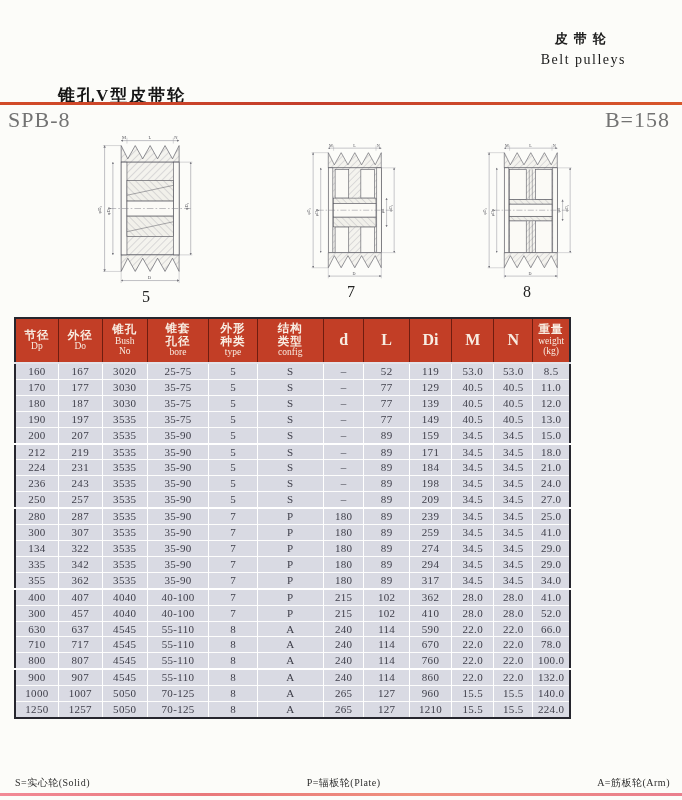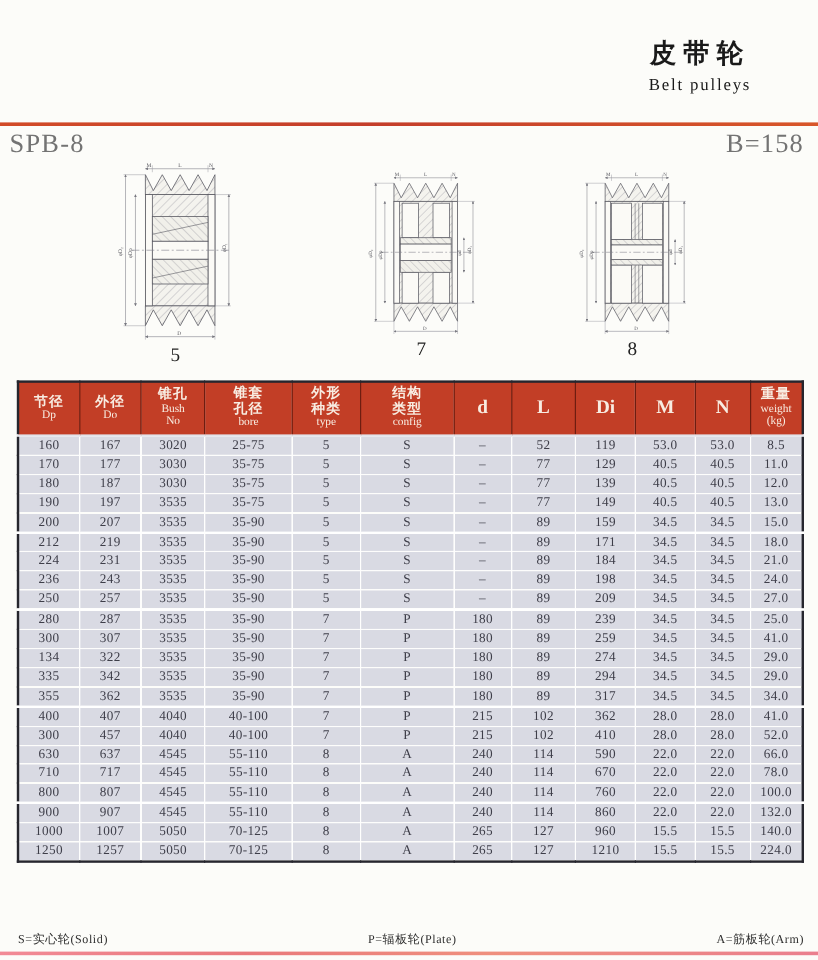--- a/index.html
+++ b/index.html
@@ -1,21 +1,21 @@
 <!DOCTYPE html>
 <html><head>
 <meta charset="utf-8">
 <style>
   html,body{margin:0;padding:0;background:#e8e8e6;}
   .page{width:682px;height:800px;position:relative;background:#fcfcf9;overflow:hidden;
         font-family:"Liberation Serif","DejaVu Serif",serif;color:#222;margin:0 auto;
         box-shadow:0 0 4px rgba(0,0,0,.25);}
   
   .brand{position:absolute;top:30px;right:56px;text-align:center;}
-  .brand-cn{font-size:22px;font-weight:700;letter-spacing:6px;color:#1a1a1a;}
+  .brand-cn{font-size:13px;font-weight:700;letter-spacing:6px;color:#1a1a1a;}
   .brand-en{font-size:14px;letter-spacing:1.5px;margin-top:4px;color:#1a1a1a;}
   .title-cn{position:absolute;left:58px;top:84px;font-size:17px;font-weight:700;letter-spacing:2px;color:#161616;}
   .title-en{position:absolute;right:28px;top:85px;font-size:15.5px;font-weight:700;letter-spacing:1px;color:#161616;}
   .rule{position:absolute;top:102px;left:0;width:682px;height:2.5px;
         background:linear-gradient(90deg,#d24b28,#c43e2b 45%,#d8562a);}
   .modelrow{position:absolute;top:107px;left:8px;right:12px;display:flex;justify-content:space-between;
         font-size:22px;letter-spacing:1px;color:#737373;}
   
   .figures{position:absolute;top:134px;left:0;width:682px;height:176px;}
   figure{position:absolute;margin:0;text-align:center;}
@@ -26,21 +26,21 @@
   #fig-1 .fig-svg{width:116px;height:154px;}
   #fig-2 .fig-svg,#fig-3 .fig-svg{width:106px;height:141px;}
   figcaption{font-size:16px;line-height:18px;margin-top:0;color:#222;}
   .ink{stroke:#5a5a62;stroke-width:.8;}
   .thin{stroke:#5a5a62;stroke-width:.6;fill:none;}
   .dim{stroke:#84848d;stroke-width:.6;fill:none;}
   .ext{stroke:#9a9aa2;stroke-width:.5;}
   .cl{stroke:#80808a;stroke-width:.6;stroke-dasharray:8 2.5 2 2.5;}
   .dlab{font-size:5.5px;fill:#55555c;font-family:"Liberation Serif",serif;}
   
-  .table-wrap{position:absolute;top:317px;left:14px;width:656px;}
+  .table-wrap{position:absolute;top:317px;left:14px;width:557px;}
   table{width:100%;border-collapse:collapse;border:2px solid #26262e;table-layout:fixed;}
   thead th{background:#c23e26;color:#f8ece1;vertical-align:middle;padding:3px 0 4px;
            border-right:1.6px solid #6e1d10;border-bottom:2px solid #e2e3ea;}
   thead th:last-child{border-right:none;}
   th .cn{font-size:11.5px;font-weight:700;line-height:12.5px;letter-spacing:1px;}
   th .en{font-size:9.5px;font-weight:400;line-height:10.5px;}
   th .single{font-size:16px;font-weight:700;line-height:36px;}
   tbody td{background:#d9dae3;color:#3e3e49;font-size:11px;text-align:center;
            height:14.9px;line-height:14.9px;padding:0;letter-spacing:.3px;
            border-right:1px solid rgba(255,255,255,.8);
@@ -57,20 +57,21 @@
 </head>
 <body>
 
 <div class="page">
 
   <div class="brand">
     <div class="brand-cn">皮带轮</div>
     <div class="brand-en">Belt pulleys</div>
   </div>
 
+  <div class="title-cn">锥孔V型皮带轮</div>
   <div class="rule"></div>
 
   <div class="modelrow">
     <span>SPB-8</span>
     <span>B=158</span>
   </div>
 
   <div class="figures">
 
     <figure id="fig-1">

